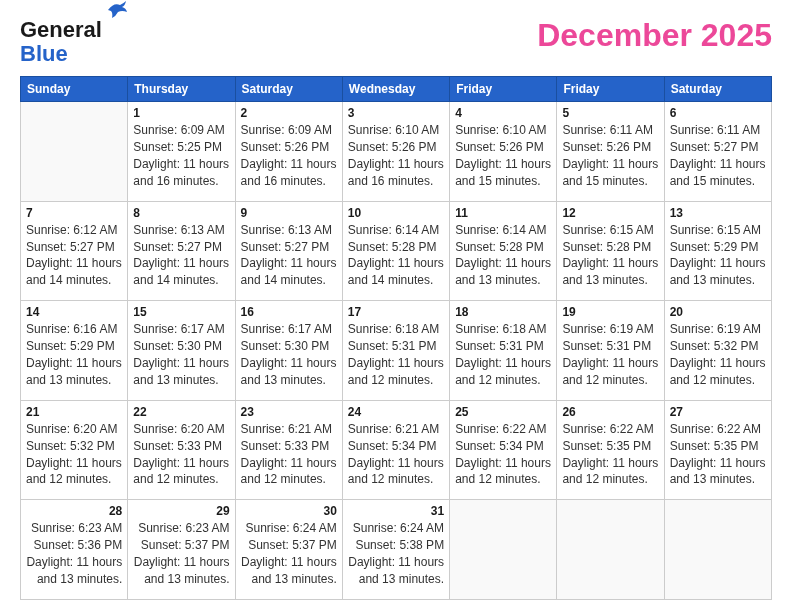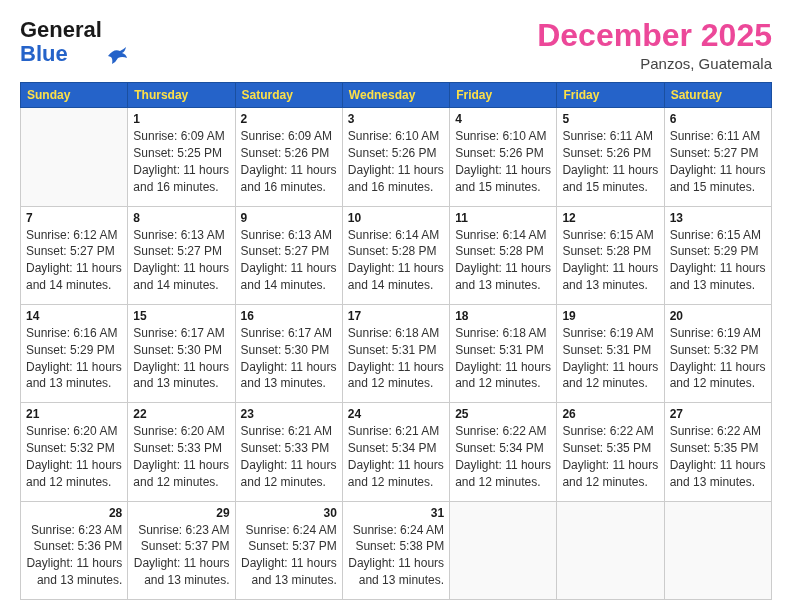--- a/index.html
+++ b/index.html
@@ -51,21 +51,21 @@
       margin-top: 2px;
     }
     .calendar {
       width: 100%;
       border-collapse: collapse;
       flex: 1;
       font-size: 10.5px;
     }
     .calendar th {
       background: #2563c9;
-      color: #fde047;
+      color: #ffffff;
       text-align: left;
       padding: 5px 6px;
       font-size: 12px;
       font-weight: 600;
       border: 1px solid #1a4fa0;
     }
     .calendar td {
       vertical-align: top;
       border: 1px solid #ccc;
       padding: 4px 5px;
@@ -91,33 +91,32 @@
       height: 68px;
       text-align: right;
     }
   </style>
 </head>
 <body>
 
 <div class="page">
   <div class="header">
     <div class="logo">
-      <div style="display:flex;align-items:flex-end;gap:2px;">
+      <div style="display:flex;align-items:flex-start;gap:2px;">
         <span class="logo-text">
           <span class="general">General</span><br>
           <span class="blue">Blue</span>
         </span>
         <svg width="22" height="20" viewBox="0 0 22 20" style="margin-left:2px;margin-top:-18px;">
           <path d="M2 10 Q8 2 14 5 Q18 3 20 1 Q19 6 16 7 Q20 8 21 12 Q16 10 12 12 Q10 16 6 18 Q7 13 5 11 Z" fill="#2563c9"></path>
         </svg>
       </div>
     </div>
     <div class="title-section">
       <div class="month-title">December 2025</div>
-      <div class="location">Panzos, Guatemala</div>
     </div>
   </div>
 
   <table class="calendar">
     <thead>
       <tr>
         <th>Sunday</th>
         <th>Thursday</th>
         <th>Saturday</th>
         <th>Wednesday</th>

